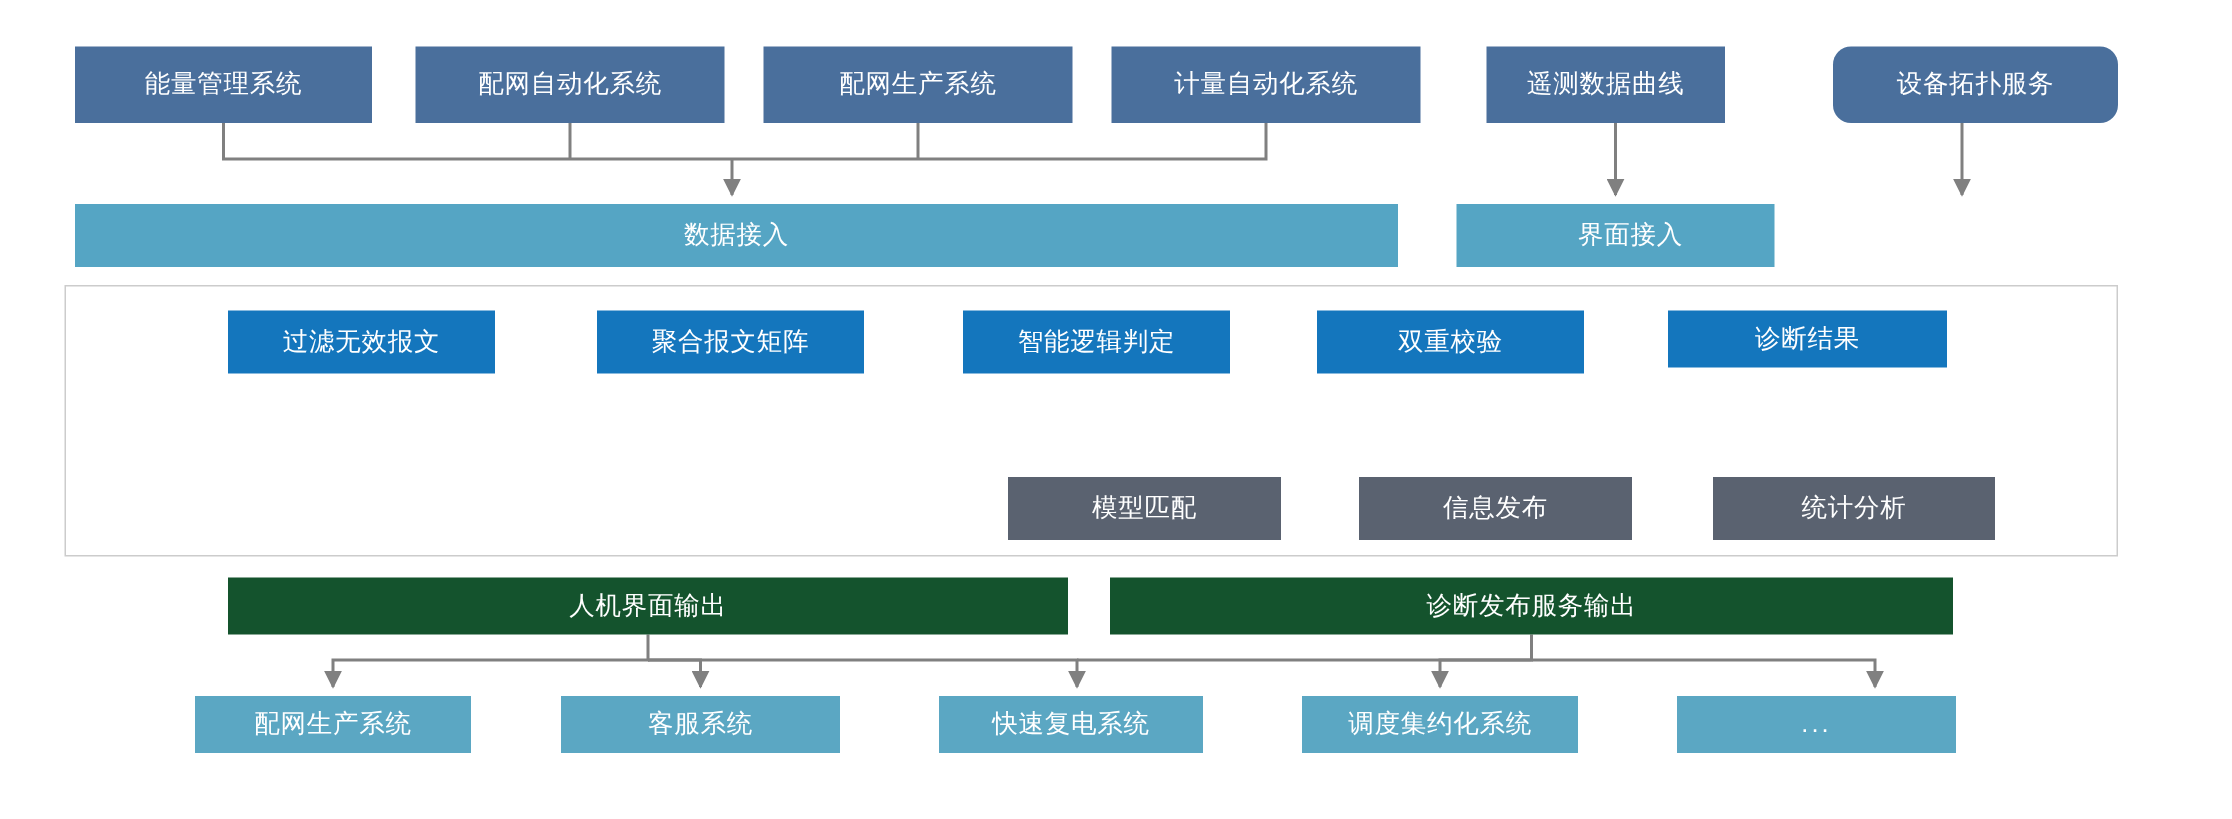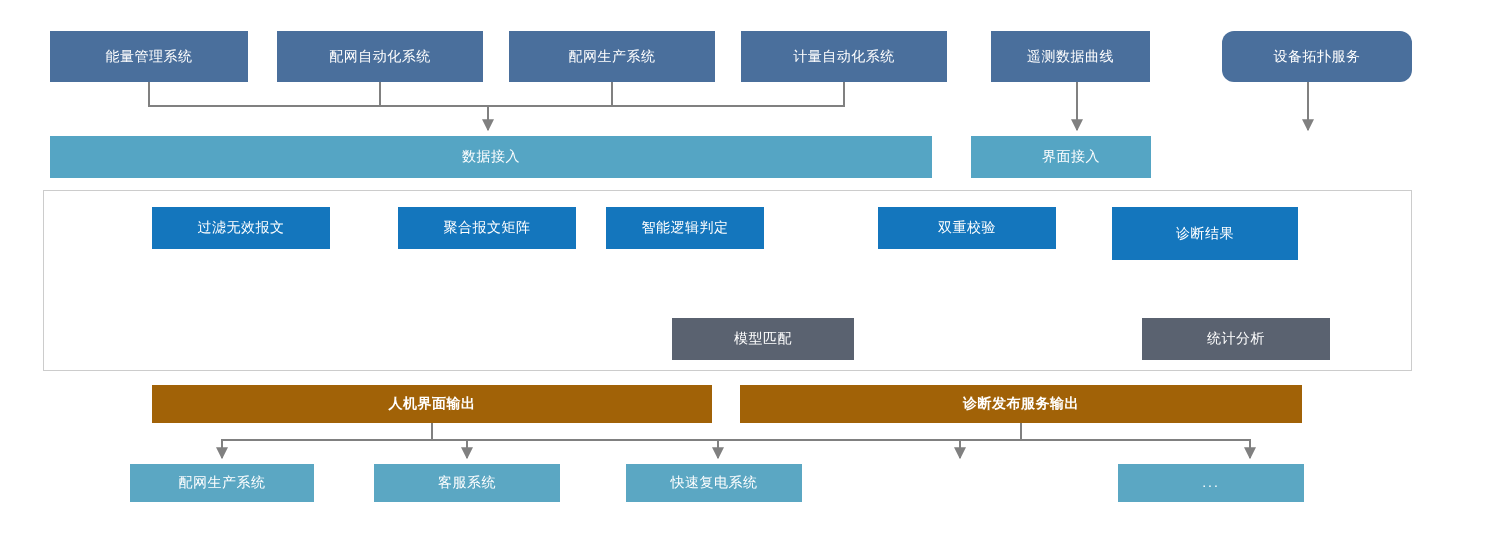--- a/index.html
+++ b/index.html
@@ -17,31 +17,31 @@
     background: #ffffff;
     overflow: hidden;
   }
   .node {
     position: absolute;
     box-sizing: border-box;
     display: flex;
     align-items: center;
     justify-content: center;
     color: #ffffff;
-    font-size: 14px;
+    font-size: 17px;
     letter-spacing: 0.5px;
     line-height: 1.1;
     white-space: nowrap;
     user-select: none;
   }
   .src      { background: #4a6f9c; }   
   .access   { background: #55a5c4; }   
   .proc     { background: #1476bd; }   
   .gray     { background: #5a6270; margin-left: 32px; }   
-  .outbar   { background: #a16207; font-weight: bold; }   
+  .outbar   { background: #14532d; }   
   .consumer { background: #5ba7c3; }   
 
   #procbox {
     position: absolute;
     box-sizing: border-box;
     border: 1px solid #cccccc;
     background: #ffffff;
   }
   svg.wires {
     position: absolute;
@@ -95,34 +95,36 @@
   </svg>
 
   <div class="node src" style="left:50px;top:31px;width:198px;height:51px;">能量管理系统</div>
   <div class="node src" style="left:277px;top:31px;width:206px;height:51px;">配网自动化系统</div>
   <div class="node src" style="left:509px;top:31px;width:206px;height:51px;">配网生产系统</div>
   <div class="node src" style="left:741px;top:31px;width:206px;height:51px;">计量自动化系统</div>
   <div class="node src" style="left:991px;top:31px;width:159px;height:51px;">遥测数据曲线</div>
   <div class="node src" style="left:1222px;top:31px;width:190px;height:51px;border-radius:12px;">设备拓扑服务</div>
 
   <div class="node access" style="left:50px;top:136px;width:882px;height:42px;">数据接入</div>
-  <div class="node access" style="left:971px;top:136px;width:180px;height:42px;padding-left:20px;">界面接入</div>
+  <div class="node access" style="left:971px;top:136px;width:212px;height:42px;padding-left:20px;">界面接入</div>
 
   <div id="procbox" style="left:43px;top:190px;width:1369px;height:181px;"></div>
 
   <div class="node proc" style="left:152px;top:207px;width:178px;height:42px;">过滤无效报文</div>
   <div class="node proc" style="left:398px;top:207px;width:178px;height:42px;">聚合报文矩阵</div>
-  <div class="node proc" style="left:606px;top:207px;width:158px;height:42px;">智能逻辑判定</div>
+  <div class="node proc" style="left:642px;top:207px;width:178px;height:42px;">智能逻辑判定</div>
   <div class="node proc" style="left:878px;top:207px;width:178px;height:42px;">双重校验</div>
-  <div class="node proc" style="left:1112px;top:207px;width:186px;height:53px;">诊断结果</div>
+  <div class="node proc" style="left:1112px;top:207px;width:186px;height:38px;">诊断结果</div>
 
   <div class="node gray" style="left:640px;top:318px;width:182px;height:42px;">模型匹配</div>
+  <div class="node gray" style="left:874px;top:318px;width:182px;height:42px;">信息发布</div>
   <div class="node gray" style="left:1110px;top:318px;width:188px;height:42px;">统计分析</div>
 
   <div class="node outbar" style="left:152px;top:385px;width:560px;height:38px;">人机界面输出</div>
   <div class="node outbar" style="left:740px;top:385px;width:562px;height:38px;">诊断发布服务输出</div>
 
   <div class="node consumer" style="left:130px;top:464px;width:184px;height:38px;">配网生产系统</div>
   <div class="node consumer" style="left:374px;top:464px;width:186px;height:38px;">客服系统</div>
   <div class="node consumer" style="left:626px;top:464px;width:176px;height:38px;">快速复电系统</div>
+  <div class="node consumer" style="left:868px;top:464px;width:184px;height:38px;">调度集约化系统</div>
   <div class="node consumer ellipsis" style="left:1118px;top:464px;width:186px;height:38px;">...</div>
 
 </div>
 
 </body></html>

